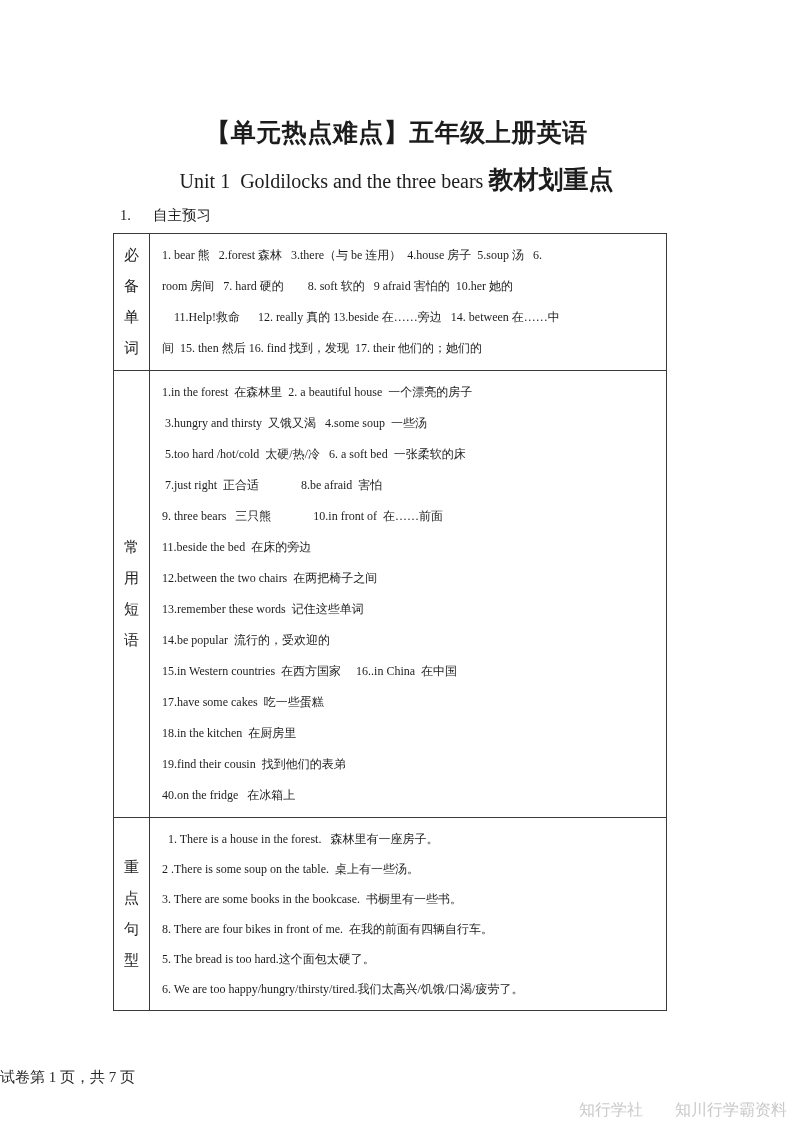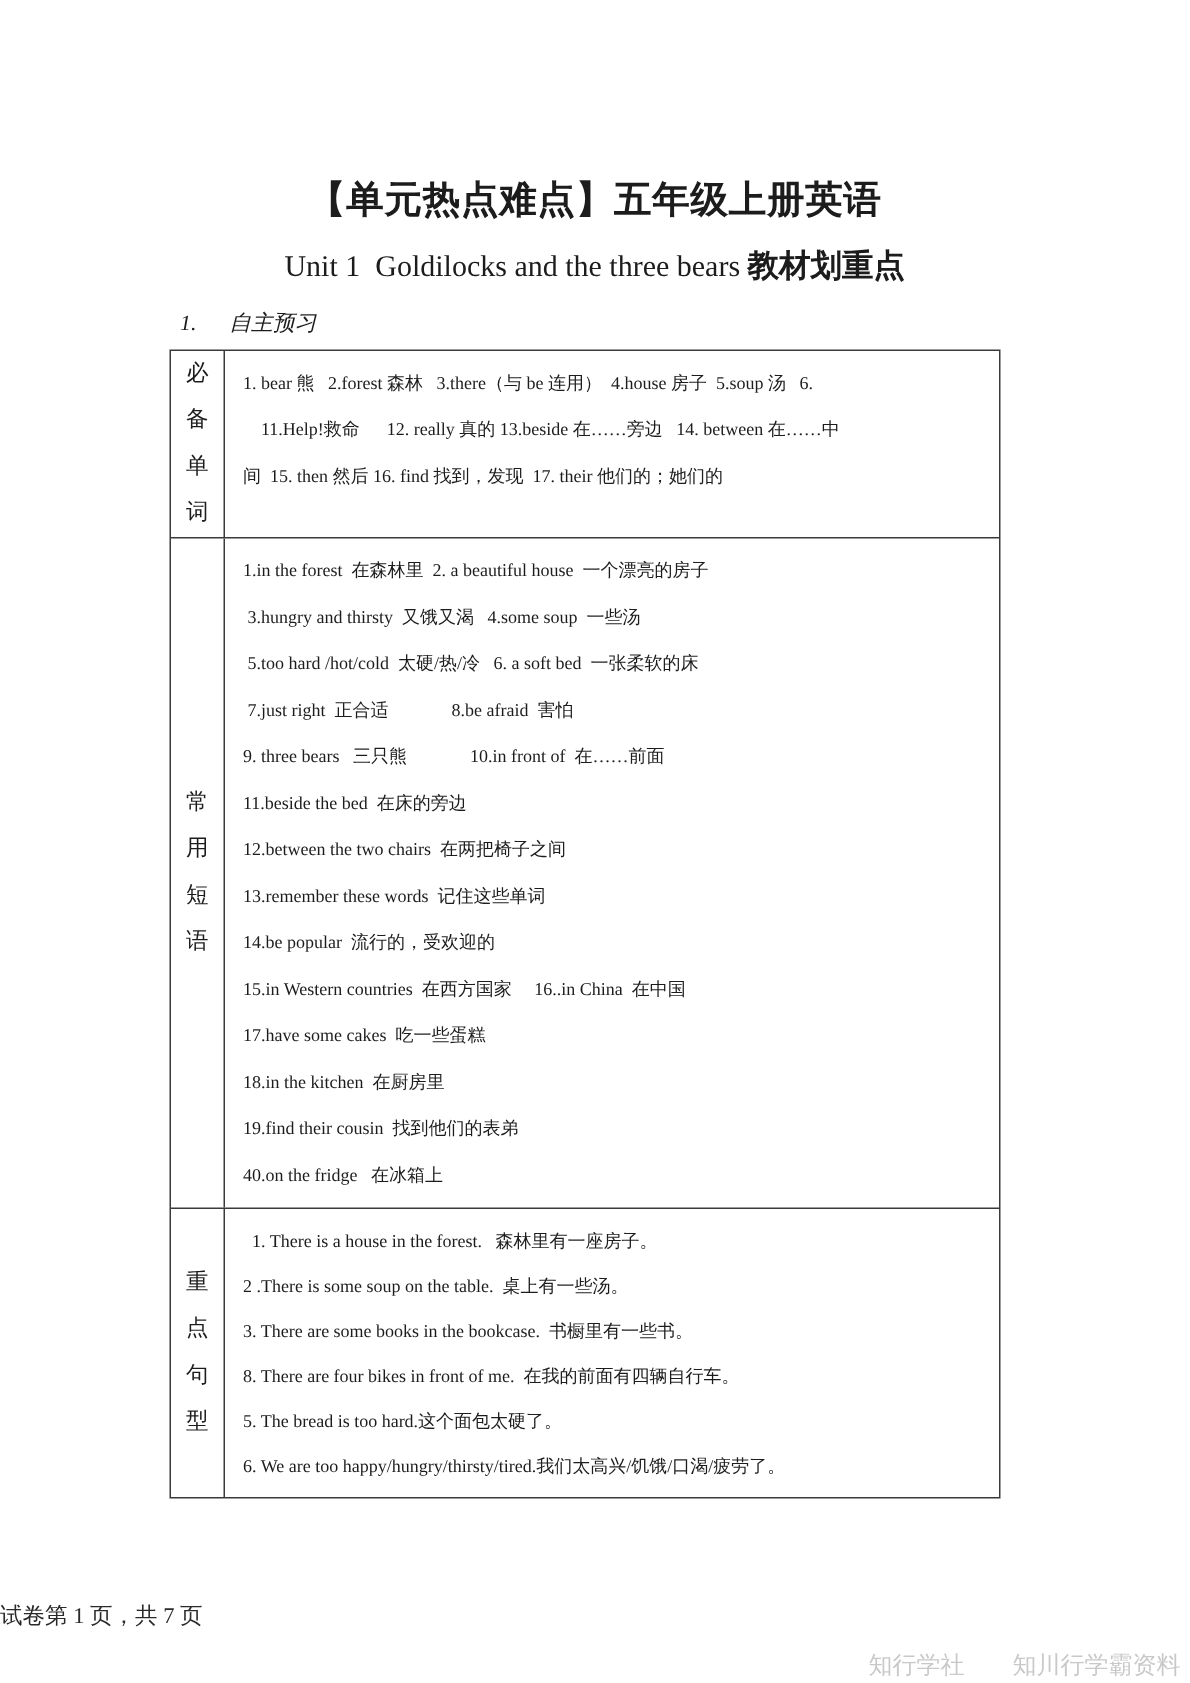--- a/index.html
+++ b/index.html
@@ -16,26 +16,25 @@
     text-align:center;
     font-size:25px;font-weight:bold;
     letter-spacing:0.5px;
   }
   .page-subtitle{
     position:absolute;top:163px;left:0;width:100%;
     text-align:center;
     font-size:20px;
     white-space:pre;
   }
-  .page-subtitle .cn{font-weight:bold;font-size:21px;}
+  .page-subtitle .cn{font-weight:bold;font-size:25px;}
   .section-heading{
     position:absolute;top:206px;left:120px;
     font-size:14.5px;
     white-space:pre;
-    font-style:italic;
   }
   .section-heading .num{margin-right:22px;}
   .prep-table{
     position:absolute;top:233px;left:113px;width:554px;
     border:1.6px solid #3a3a3a;
     box-sizing:border-box;
   }
   .trow{
     display:flex;
     border-bottom:1.6px solid #3a3a3a;
@@ -81,20 +80,21 @@
 <div class="prep-table">
     <div class="trow">
       <div class="tlabel">
         <div class="lchar">必</div>
         <div class="lchar">备</div>
         <div class="lchar">单</div>
         <div class="lchar">词</div>
       </div>
       <div class="tcontent">
         <div class="tline">1. bear 熊   2.forest 森林   3.there（与 be 连用）  4.house 房子  5.soup 汤   6.</div>
+        <div class="tline">room 房间   7. hard 硬的        8. soft 软的   9 afraid 害怕的  10.her 她的</div>
         <div class="tline">    11.Help!救命      12. really 真的 13.beside 在……旁边   14. between 在……中</div>
         <div class="tline">间  15. then 然后 16. find 找到，发现  17. their 他们的；她们的</div>
       </div>
     </div>
     <div class="trow">
       <div class="tlabel">
         <div class="lchar">常</div>
         <div class="lchar">用</div>
         <div class="lchar">短</div>
         <div class="lchar">语</div>

